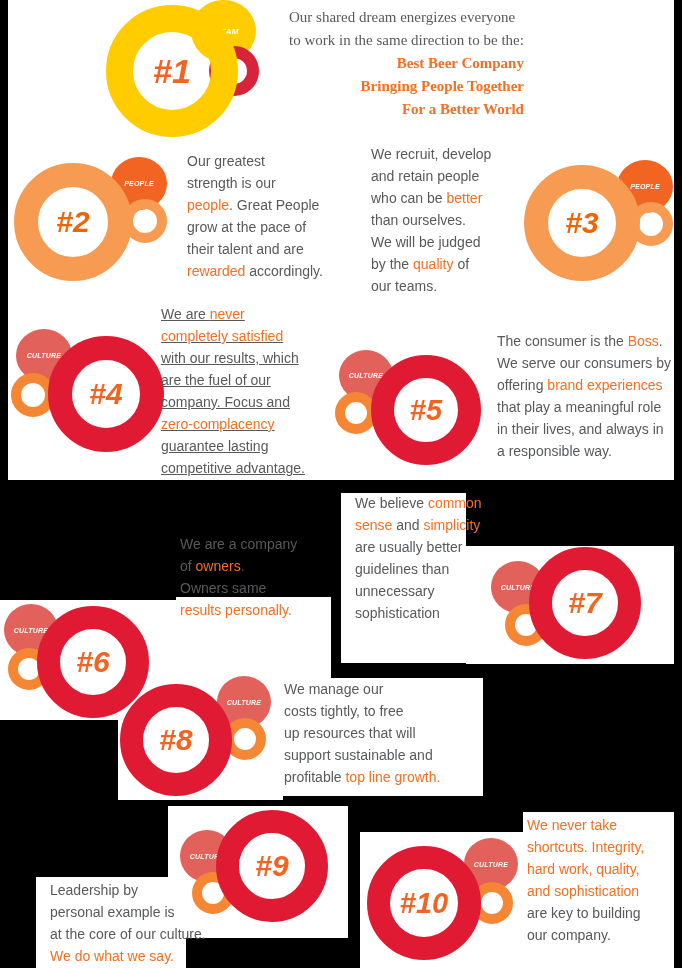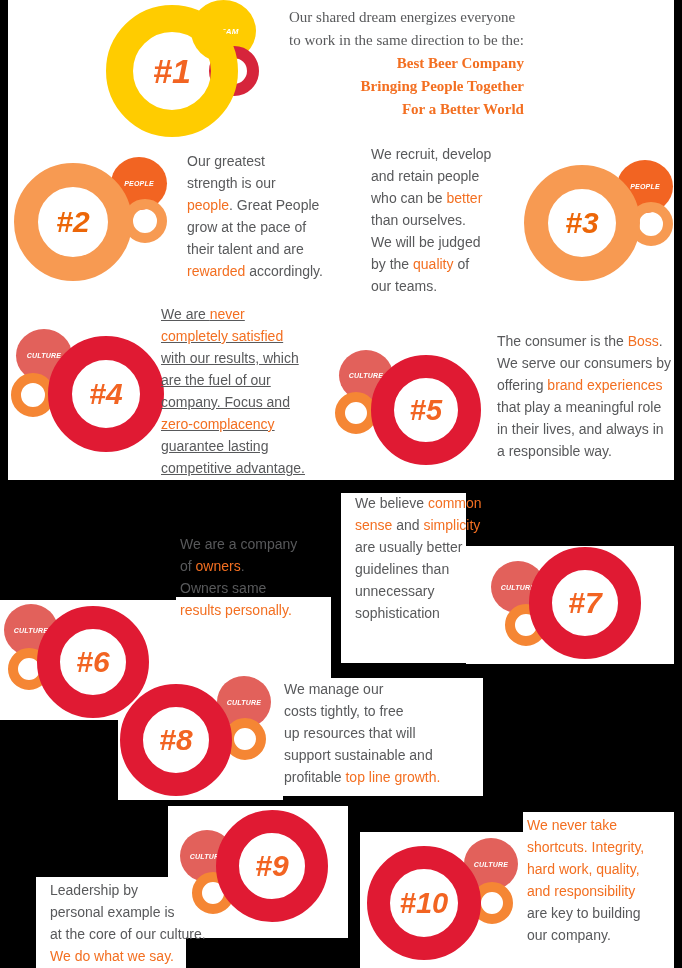--- a/index.html
+++ b/index.html
@@ -232,19 +232,19 @@
       </div>
       <div class="ring" style="left:104px;top:44px;width:42px;height:42px;border:10px solid #F58634;"></div>
       <div class="donut" style="left:0px;top:8px;width:114px;height:114px;border:23px solid #E01A33;">
         <div class="num" style="color:#F26422;font-size:29px;">#10</div>
       </div>
     </div>
     <div class="txt" style="left:527px;top:814px;font-size:14px;line-height:22px;">
       <span class="line hl">We never take</span>
       <span class="line hl">shortcuts. Integrity,</span>
       <span class="line hl">hard work, quality,</span>
-      <span class="line hl">and responsibility</span>
+      <span class="line hl">and sophistication</span>
       <span class="line">are key to building</span>
       <span class="line">our company.</span>
     </div>
   </div>
 
 </div>
 
 </body></html>

